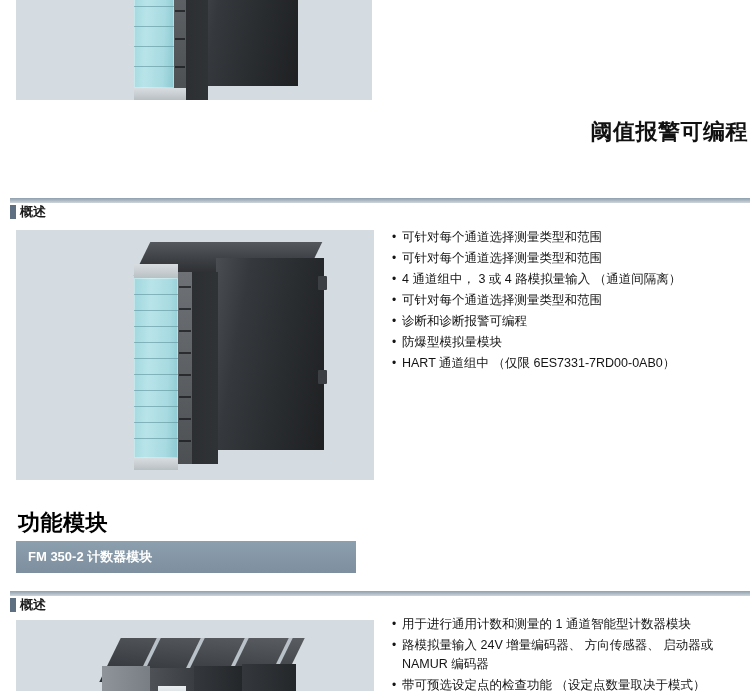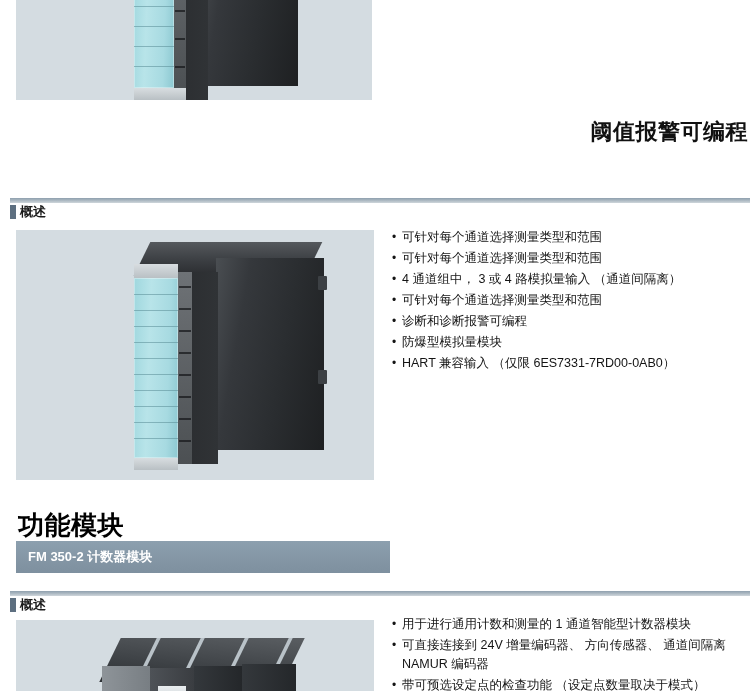--- a/index.html
+++ b/index.html
@@ -155,21 +155,21 @@
     left: 416px;
     top: 153px;
     width: 334px;
     height: 34px;
     justify-content: flex-end;
     padding-right: 6px;
   }
   .banner-left {
     left: 16px;
     top: 541px;
-    width: 374px;
+    width: 340px;
     height: 32px;
     justify-content: flex-start;
     padding-left: 12px;
   }
 
   
   .section-head {
     position: absolute;
     left: 10px;
     width: 740px;
@@ -198,21 +198,21 @@
     line-height: 14px;
   }
   .sec-1 { top: 198px; }
   .sec-2 { top: 591px; }
 
   
   .group-heading {
     position: absolute;
     left: 18px;
     top: 508px;
-    font-size: 26px;
+    font-size: 22px;
     font-weight: 700;
     color: #000000;
     letter-spacing: 0.5px;
   }
 
   
   .bullets {
     position: absolute;
     left: 392px;
     width: 356px;
@@ -341,21 +341,21 @@
     <div class="bullet">
       <span class="bullet-dot">•</span>
       <span class="bullet-text">诊断和诊断报警可编程</span>
     </div>
     <div class="bullet">
       <span class="bullet-dot">•</span>
       <span class="bullet-text">防爆型模拟量模块</span>
     </div>
     <div class="bullet">
       <span class="bullet-dot">•</span>
-      <span class="bullet-text">HART 兼容输入 （仅限 6ES7331-7RD00-0AB0）</span>
+      <span class="bullet-text">HART 通道组中 （仅限 6ES7331-7RD00-0AB0）</span>
     </div>
   </div>
 
   <div class="group-heading">功能模块</div>
 
   <div class="banner banner-left">
     <span>FM 350-2 计数器模块</span>
   </div>
 
   <div class="section-head sec-2">
@@ -383,21 +383,21 @@
     </div>
   </div>
 
   <div class="bullets bullets-2">
     <div class="bullet">
       <span class="bullet-dot">•</span>
       <span class="bullet-text">用于进行通用计数和测量的 1 通道智能型计数器模块</span>
     </div>
     <div class="bullet">
       <span class="bullet-dot">•</span>
-      <span class="bullet-text">可直接连接到 24V 增量编码器、 方向传感器、 通道间隔离 NAMUR 编码器</span>
+      <span class="bullet-text">路模拟量输入 24V 增量编码器、 方向传感器、 启动器或 NAMUR 编码器</span>
     </div>
     <div class="bullet">
       <span class="bullet-dot">•</span>
       <span class="bullet-text">带可预选设定点的检查功能 （设定点数量取决于模式）</span>
     </div>
   </div>
 
 </div>
 
 </body></html>

